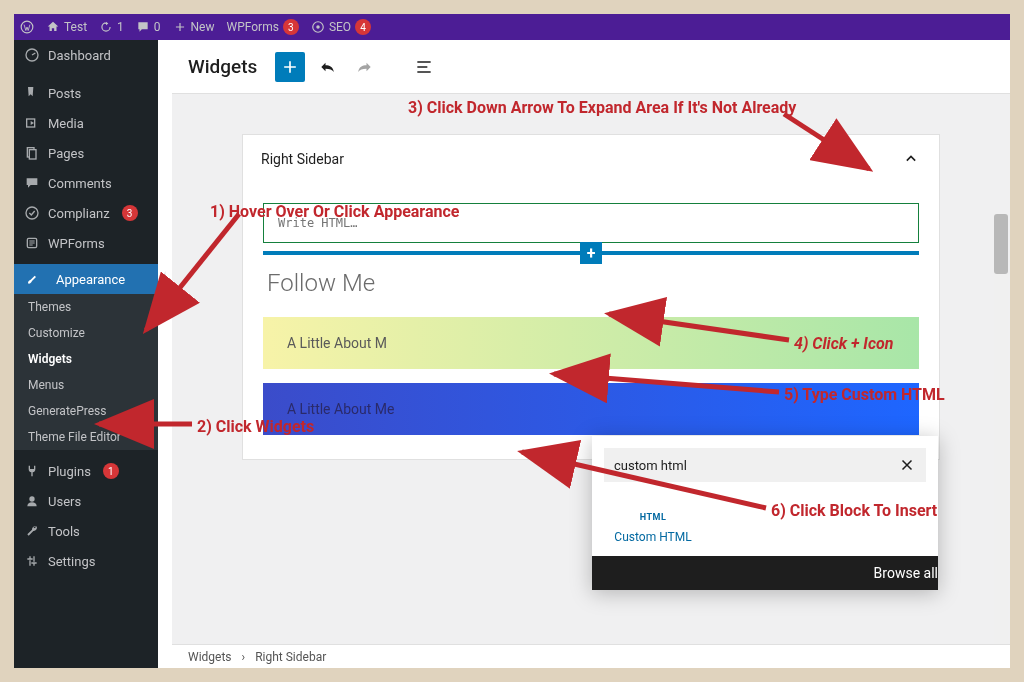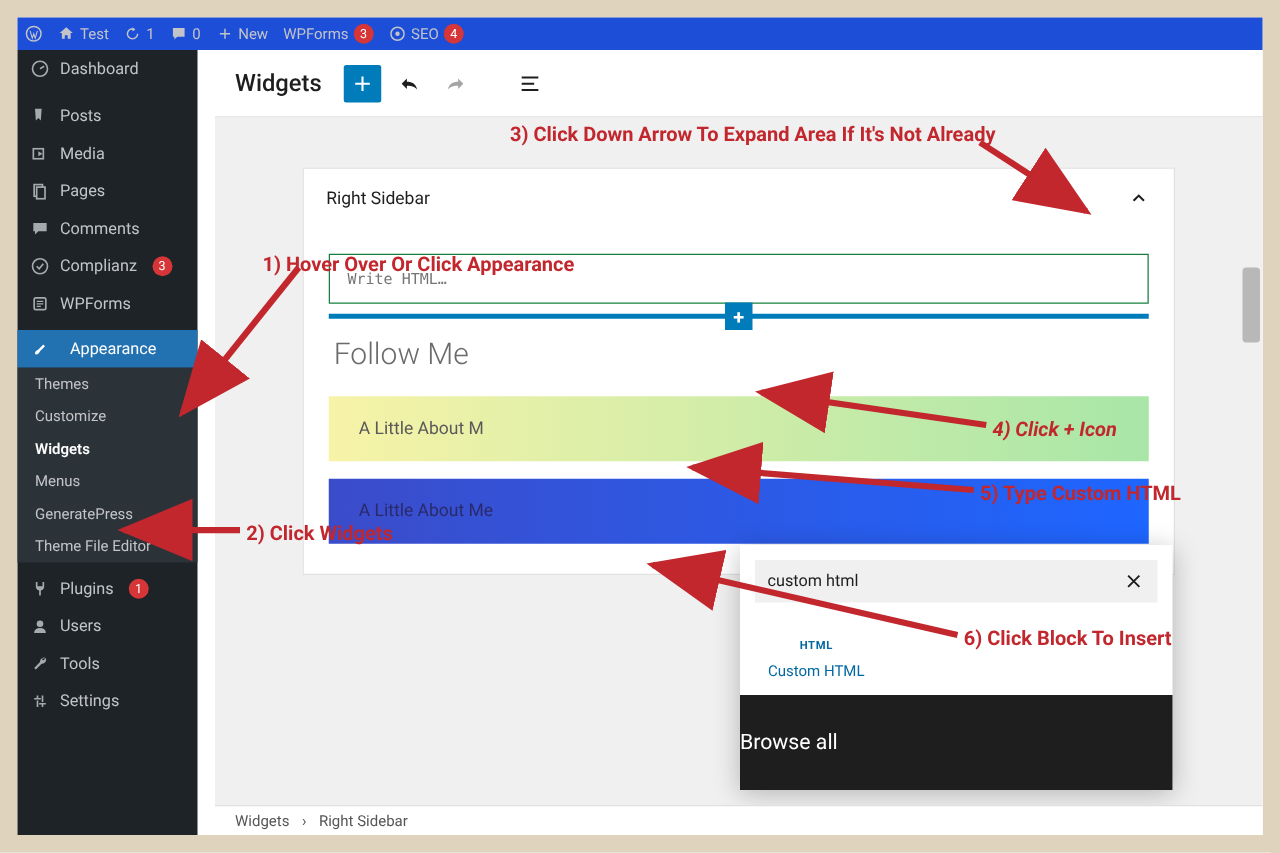--- a/index.html
+++ b/index.html
@@ -1,20 +1,20 @@
 <!DOCTYPE html>
 <html><head>
 <meta charset="utf-8">
 <style>
   * { margin: 0; padding: 0; box-sizing: border-box; font-family: -apple-system, BlinkMacSystemFont, "Segoe UI", Roboto, sans-serif; }
   body { background: #e0d3be; width: 1024px; height: 682px; overflow: hidden; position: relative; }
   .frame { position: absolute; top: 14px; left: 14px; right: 14px; bottom: 14px; background: #fff; }
 
   
-  .adminbar { background: #1d4ed8; color: #c3c4c7; height: 26px; display: flex; align-items: center; font-size: 12px; padding: 0 6px; gap: 12px; }
+  .adminbar { background: #4c1d95; color: #c3c4c7; height: 26px; display: flex; align-items: center; font-size: 12px; padding: 0 6px; gap: 12px; }
   .adminbar .item { display: flex; align-items: center; gap: 4px; color: #c3c4c7; }
   .adminbar svg { width: 14px; height: 14px; fill: #c3c4c7; }
   .badge { background: #d63638; color: #fff; border-radius: 9px; font-size: 10px; min-width: 16px; height: 16px; display: inline-flex; align-items: center; justify-content: center; padding: 0 4px; }
 
   
   .sidebar { position: absolute; top: 26px; left: 0; width: 144px; bottom: 0; background: #1d2327; color: #c3c4c7; font-size: 13px; }
   .sidebar .menu-item { display: flex; align-items: center; gap: 8px; padding: 7px 10px; cursor: pointer; position: relative; }
   .sidebar .menu-item svg { width: 16px; height: 16px; fill: #a7aaad; flex-shrink: 0; }
   .sidebar .menu-item.active { background: #2271b1; color: #fff; gap: 16px; }
   .sidebar .menu-item.active::after { content:''; position:absolute; right:-8px; top:50%; transform:translateY(-50%); border:8px solid transparent; border-right-color:#f0f0f1; }
@@ -45,21 +45,21 @@
   .card1 { background: linear-gradient(90deg,#f7f3a8,#a8e6a8); color:#5a5a5a; padding: 18px 24px; font-size: 14px; margin-bottom: 14px; }
   .card2 { background: linear-gradient(90deg,#3b4cca,#1e66ff); color:#2a2a6a; padding: 18px 24px; font-size: 14px; margin-bottom: 14px; }
 
   
   .popup { position: absolute; width: 346px; background: #fff; box-shadow: 0 3px 20px rgba(0,0,0,.25); left: 420px; top: 342px; }
   .popup-search { display: flex; align-items: center; justify-content: space-between; margin: 12px; background: #f0f0f0; padding: 8px 10px; font-size: 13px; color: #1e1e1e; }
   .popup-search svg { width: 18px; height: 18px; }
   .popup-body { padding: 10px 16px 4px 16px; }
   .block-opt { display: flex; flex-direction: column; align-items: center; width: 90px; padding: 8px 0; font-size: 12px; color: #0369a1; gap: 8px; }
   .block-opt .ico { font-size: 9px; font-weight: 700; letter-spacing: .5px; }
-  .popup-foot { background: #1e1e1e; color: #fff; text-align: left; padding: 28px 0; font-size: 17px; }
+  .popup-foot { background: #1e1e1e; color: #fff; text-align: right; padding: 9px 0; font-size: 14px; }
 
   
   .breadcrumb { height: 24px; border-top: 1px solid #e0e0e0; display: flex; align-items: center; padding: 0 16px; font-size: 12px; color: #555; gap: 10px; background:#fff; }
 
   
   .scroll-track { position:absolute; right:2px; top:120px; width:14px; height:460px; background:#f0f0f0; }
   .scroll-thumb { position:absolute; right:2px; top:120px; width:14px; height:60px; background:#b8b8b8; border-radius:3px; }
 
   
   .anno { position: absolute; color: #c1272d; font-weight: 700; font-size: 16px; pointer-events: none; z-index: 50; white-space: nowrap; }

